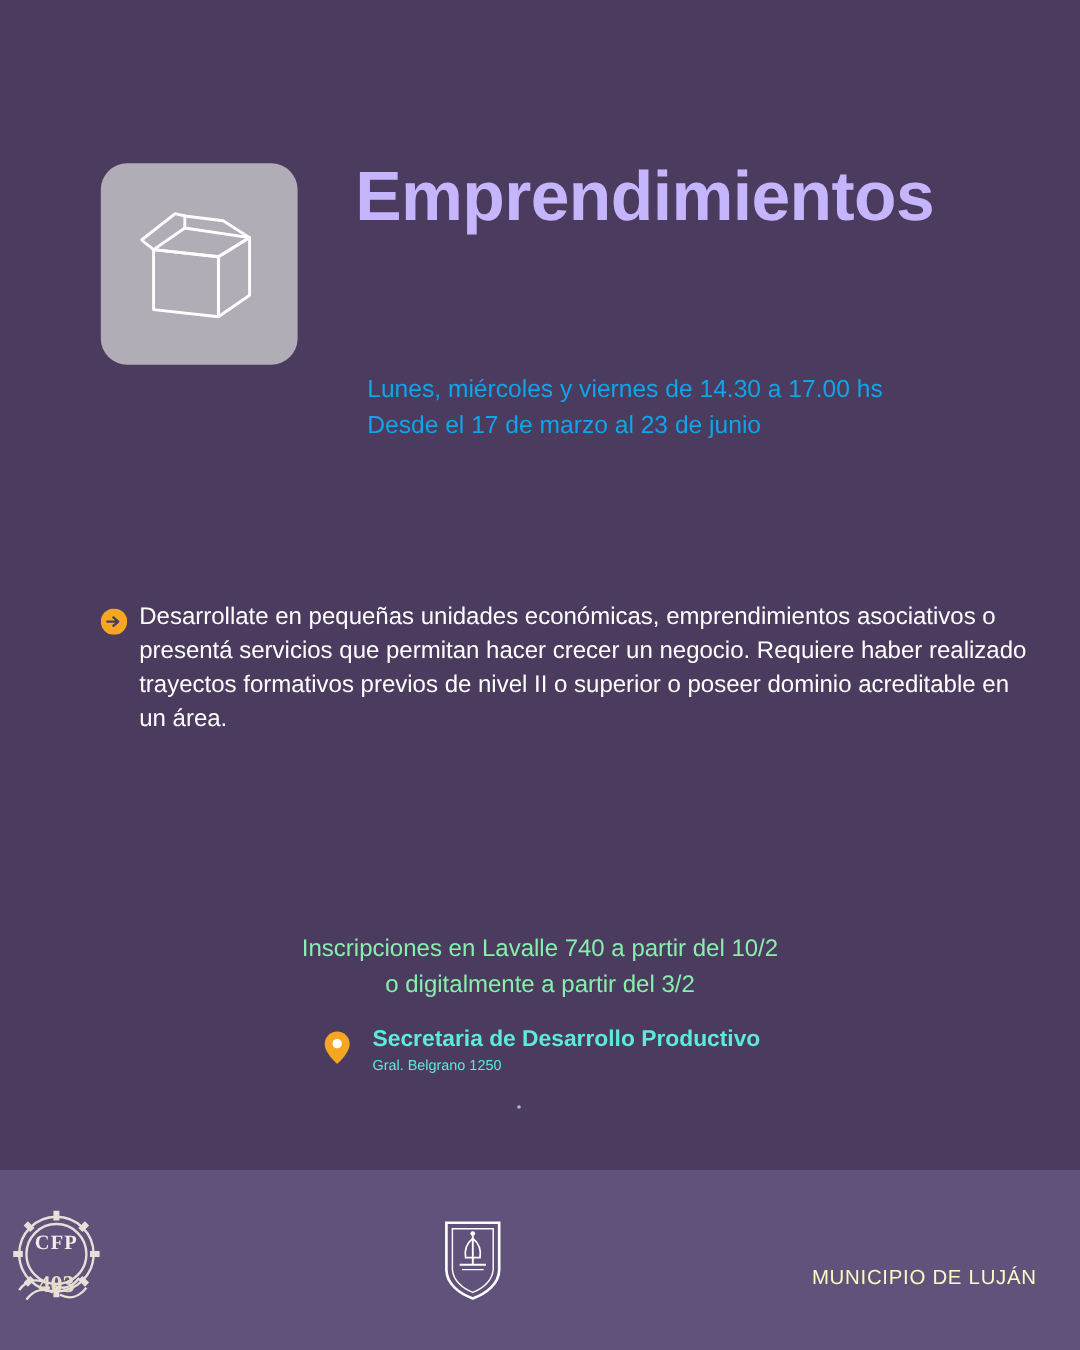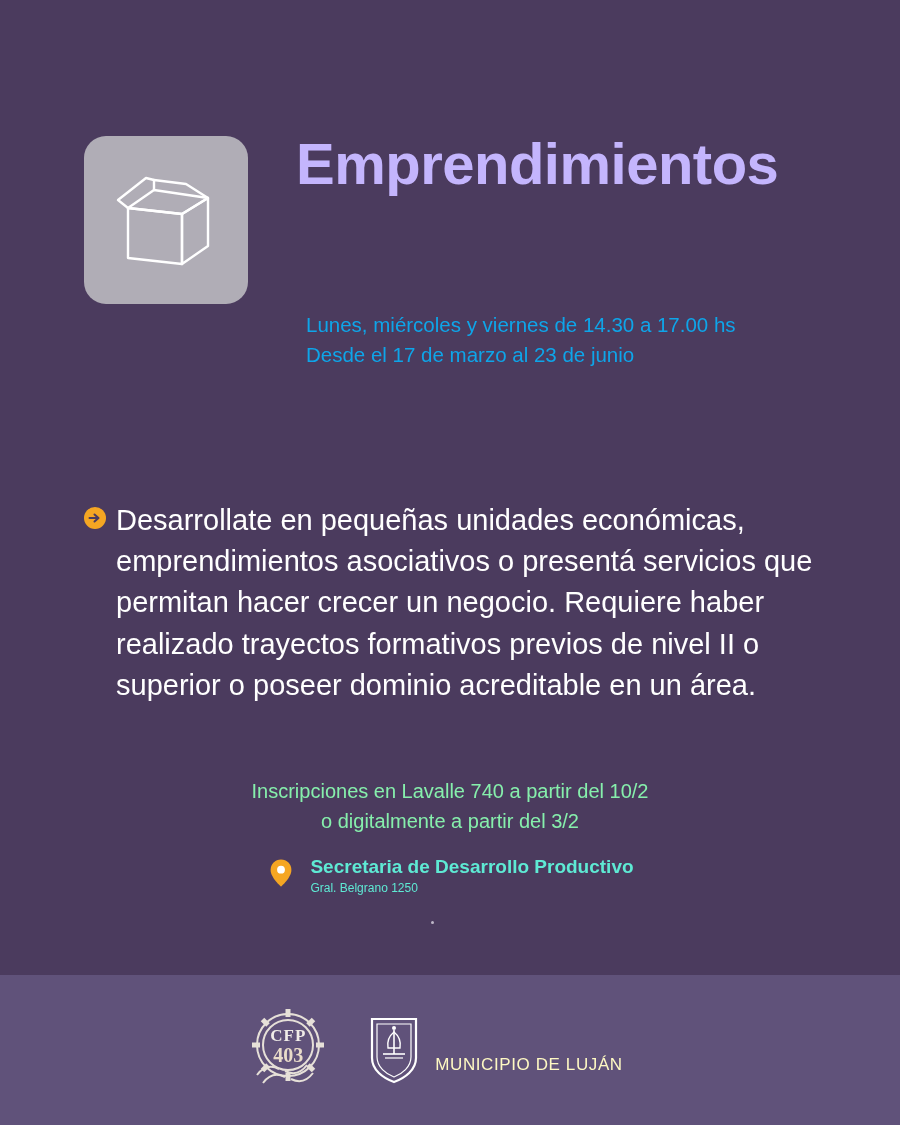--- a/index.html
+++ b/index.html
@@ -77,21 +77,21 @@
   }
   .bullet-arrow {
     flex: 0 0 auto;
     width: 22px;
     height: 22px;
     margin-top: 7px;
     margin-right: 10px;
   }
   .desc-text {
     color: #ffffff;
-    font-size: 29px;
+    font-size: 20px;
     line-height: 1.42;
     width: 748px;
   }
 
   
   .enroll {
     position: absolute;
     left: 0;
     top: 776px;
     width: 900px;
@@ -151,41 +151,41 @@
     background: #60527a;
   }
   .footer-inner {
     position: absolute;
     left: 0;
     top: 0;
     width: 864px;
     height: 150px;
     display: flex;
     align-items: center;
-    justify-content: center;
+    justify-content: space-between;
   }
   .logo-cfp {
     position: relative;
     width: 94px;
     height: 94px;
     margin-right: 32px;
   }
   .cfp-text {
     position: absolute;
     left: 0;
     top: 24px;
     width: 94px;
     text-align: center;
     color: #f0ece8;
     font-family: "Liberation Serif", serif;
     font-weight: bold;
     line-height: 1.05;
   }
   .cfp-text .l1 { font-size: 17px; letter-spacing: 1px; }
-  .cfp-text .l2 { font-size: 20px; color: #e9dcc9; }
+  .cfp-text .l2 { font-size: 20px; color: #e9dcc9; margin-top: 16px; }
 
   .logo-muni {
     position: relative;
     width: 54px;
     height: 72px;
     margin-right: 14px;
   }
   .muni-label {
     color: #fef9c3;
     font-size: 17px;

